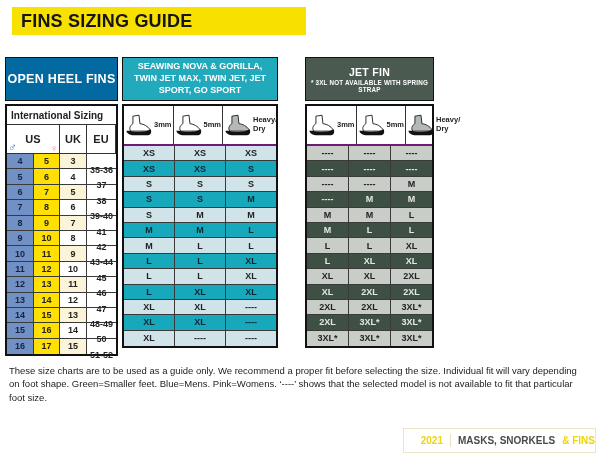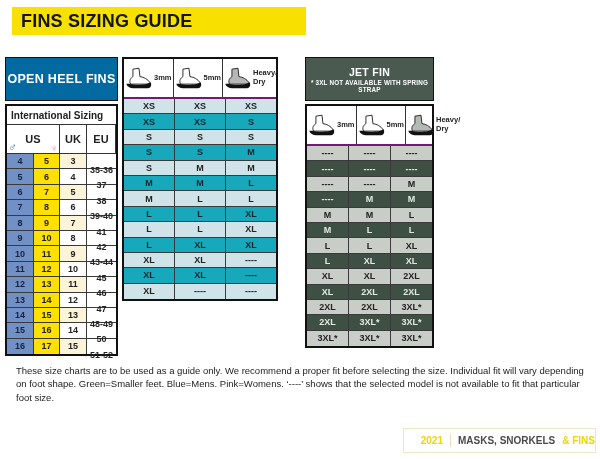--- a/index.html
+++ b/index.html
@@ -57,21 +57,21 @@
   .w-usf{width:26px;background:var(--us-womens);}
   .w-uk{width:27px;} .w-eu{flex:1;margin-top:16px;}
   .r-odd .w-uk,.r-odd .w-eu{background:var(--cream);}
   .r-even .w-uk,.r-even .w-eu{background:#fff;}
   .sw,.jt{flex:1;}
   .r-odd .sw{background:var(--light-blue-row);}
   .r-even .sw{background:var(--teal-row);color:#0e2430;}
   .r-odd .jt{background:var(--jet-light-row);color:#222;}
   .r-even .jt{background:var(--jet-dark-row);color:#E4E8E4;}
 
-  .footnote{position:absolute;left:16px;top:364px;width:580px;font-size:9.5px;
+  .footnote{position:absolute;left:9px;top:364px;width:580px;font-size:9.5px;
        color:#1c1c1c;line-height:1.4;}
 
   .footer-badge{position:absolute;left:403px;top:428px;width:193px;height:25px;
        border:1px solid #EDE6C6;display:flex;align-items:center;justify-content:flex-end;
        gap:7px;font-size:10px;font-weight:bold;}
   .fb-year{color:#EFD40A;} .fb-div{width:1px;height:13px;background:#E8E0BD;}
   .fb-dark{color:#4a4a4a;} .fb-yellow{color:#EFD40A;}
 </style>
 </head>
 <body>
@@ -172,20 +172,21 @@
             <div class="cell w-usm">16</div>
             <div class="cell w-usf">17</div>
             <div class="cell w-uk">15</div>
             <div class="cell w-eu">51-52</div>
           </div>
         </div>
     </div>
   </div>
 
   <div class="section sec-seawing">
+    <div class="hdr hdr-seawing">SEAWING NOVA &amp; GORILLA, TWIN JET MAX, TWIN JET, JET SPORT, GO SPORT</div>
     <div class="body-box">
       <div class="boot-row">
           <div class="boot-cell">
             <svg viewBox="0 0 60 48" width="28" height="25">
               <path d="M17 4 L30 2 L32 20 C41 21 49 26 53 32 L53 36 L12 36 C8 29 12 23 17 20 Z" fill="#fff" stroke="#222" stroke-width="2"></path>
               <path d="M3 35 C4 43 14 45 24 45 L46 45 C55 45 58 40 55 32 C47 38 22 39 10 35 Z" fill="#111"></path>
             </svg>
             <span class="boot-label">3mm</span>
           </div>
           <div class="boot-cell">

